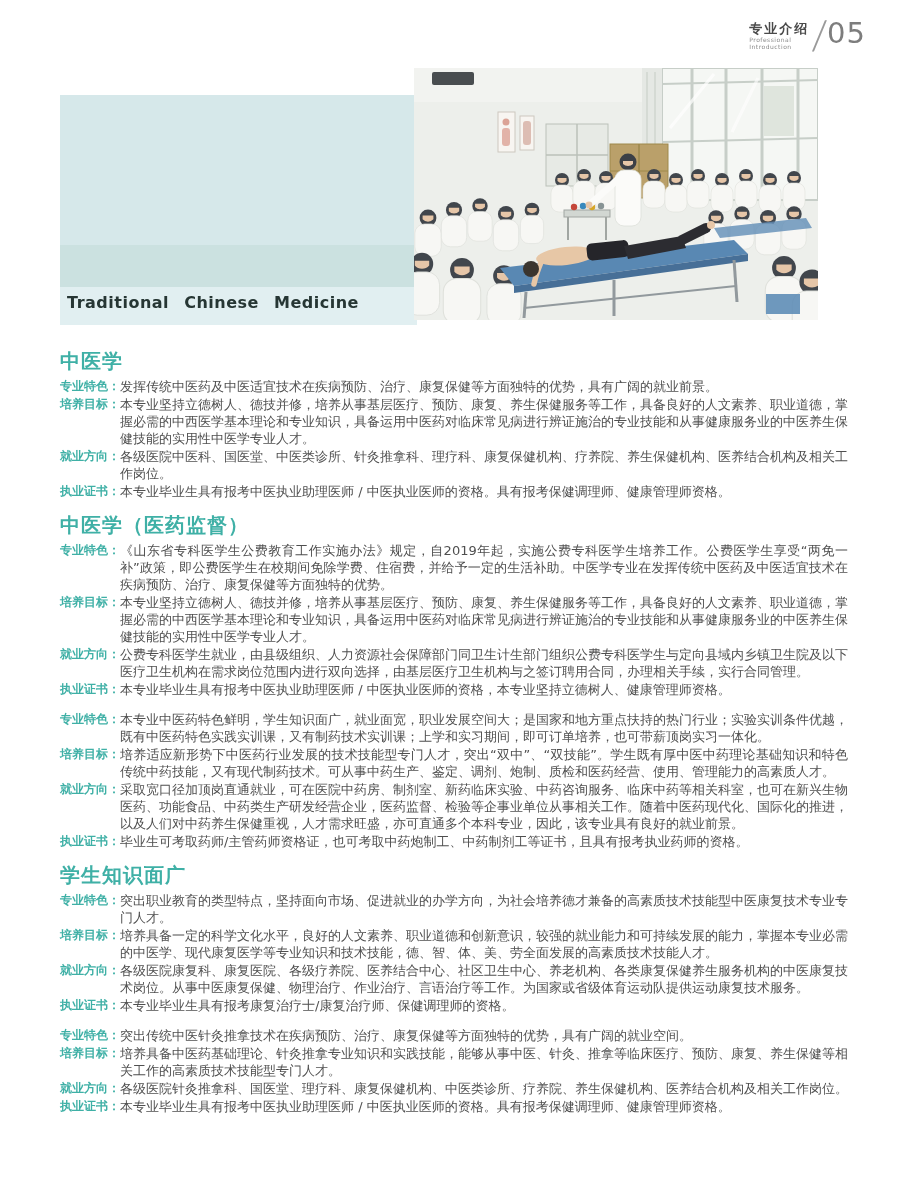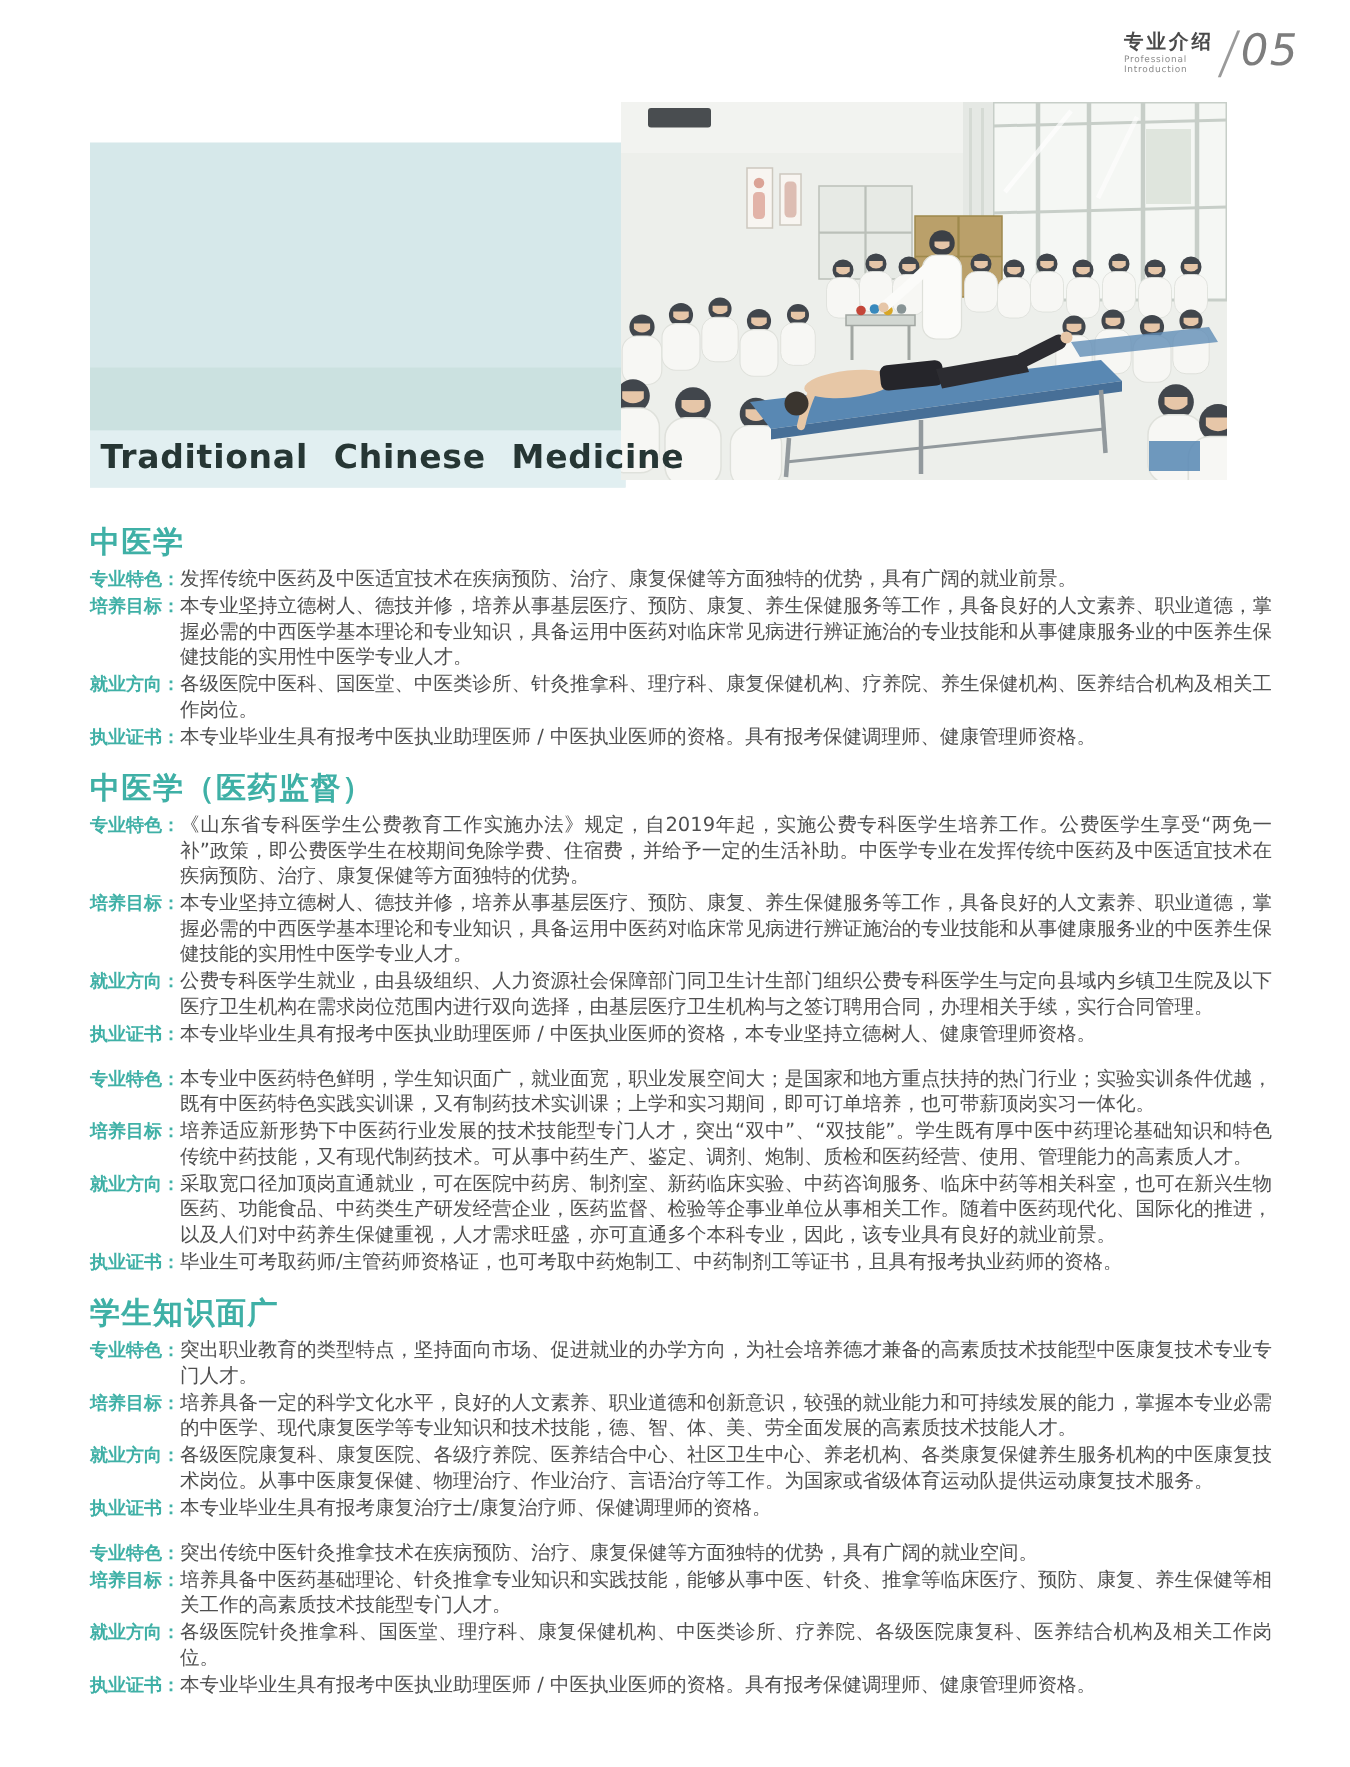--- a/index.html
+++ b/index.html
@@ -11,34 +11,34 @@
     color:var(--text,#4f4f4f);
     border-radius:27px;
   }
 
   
   .page-header { position:absolute; top:16px; right:34px; display:flex; align-items:flex-start; }
   .hdr-label { display:flex; flex-direction:column; align-items:flex-start; margin-top:6px; }
   .hdr-zh { font-size:13px; font-weight:bold; color:#4a4a4a; letter-spacing:2px; line-height:14px; }
   .hdr-en { font-size:6px; color:#8b8b8b; line-height:7px; letter-spacing:.5px; width:60px; }
   .hdr-slash { font-size:38px; font-weight:200; color:#9a9a9a; line-height:38px; margin:0 1px 0 4px; transform:skewX(-6deg); }
-  .hdr-num { font-size:29px; color:#7d7d7d; line-height:34px; letter-spacing:1px;font-style:italic; }
+  .hdr-num { font-size:29px; color:#7d7d7d; line-height:34px; letter-spacing:1px; }
 
   
   .banner { position:absolute; left:60px; top:95px; width:357px; height:230px; background:var(--banner,#d6e8ea); }
   .banner::before { content:""; position:absolute; left:0; right:0; top:150px; height:42px; background:#cbe1e0; }
   .banner::after  { content:""; position:absolute; left:0; right:0; top:192px; bottom:0; background:#e1eff1; }
   .banner h1 {
     position:absolute; z-index:2; left:7px; top:136px;
     font-size:50px; line-height:54px; font-weight:800; color:var(--title,#263634);
     letter-spacing:18px; white-space:nowrap;
   }
   .banner .subtitle {
     position:absolute; z-index:2; left:7px; top:198px;
-    font-size:22px; font-weight:800; color:var(--title,#263634); letter-spacing:.5px; word-spacing:9px; white-space:nowrap;
+    font-size:16px; font-weight:800; color:var(--title,#263634); letter-spacing:.5px; word-spacing:9px; white-space:nowrap;
   }
   .photo { position:absolute; left:414px; top:68px; width:404px; height:252px; background:#eceeea; overflow:hidden; }
   .photo svg { display:block; width:100%; height:100%; }
 
   
   main { position:absolute; left:60px; top:349px; width:788px; }
   section.program { margin-bottom:13px; }
   .program-title { font-size:20px; line-height:24px; font-weight:bold; color:var(--accent,#3fb0a6); letter-spacing:1px; margin-bottom:5px; }
   .row { display:flex; align-items:flex-start; margin-bottom:1px; }
   .row .label { flex:0 0 56px; font-size:12px; line-height:17px; color:var(--accent,#3fb0a6); font-weight:bold; white-space:nowrap; }
@@ -322,21 +322,21 @@
       <span class="text">突出传统中医针灸推拿技术在疾病预防、治疗、康复保健等方面独特的优势，具有广阔的就业空间。</span>
     </div>
 
     <div class="row">
       <span class="label">培养目标：</span>
       <span class="text">培养具备中医药基础理论、针灸推拿专业知识和实践技能，能够从事中医、针灸、推拿等临床医疗、预防、康复、养生保健等相关工作的高素质技术技能型专门人才。</span>
     </div>
 
     <div class="row">
       <span class="label">就业方向：</span>
-      <span class="text">各级医院针灸推拿科、国医堂、理疗科、康复保健机构、中医类诊所、疗养院、各级医院康复科、医养结合机构及相关工作岗位。</span>
+      <span class="text">各级医院针灸推拿科、国医堂、理疗科、康复保健机构、中医类诊所、疗养院、养生保健机构、医养结合机构及相关工作岗位。</span>
     </div>
 
     <div class="row">
       <span class="label">执业证书：</span>
       <span class="text">本专业毕业生具有报考中医执业助理医师 / 中医执业医师的资格。具有报考保健调理师、健康管理师资格。</span>
     </div>
   </div>
     </section>
   </main>
 

